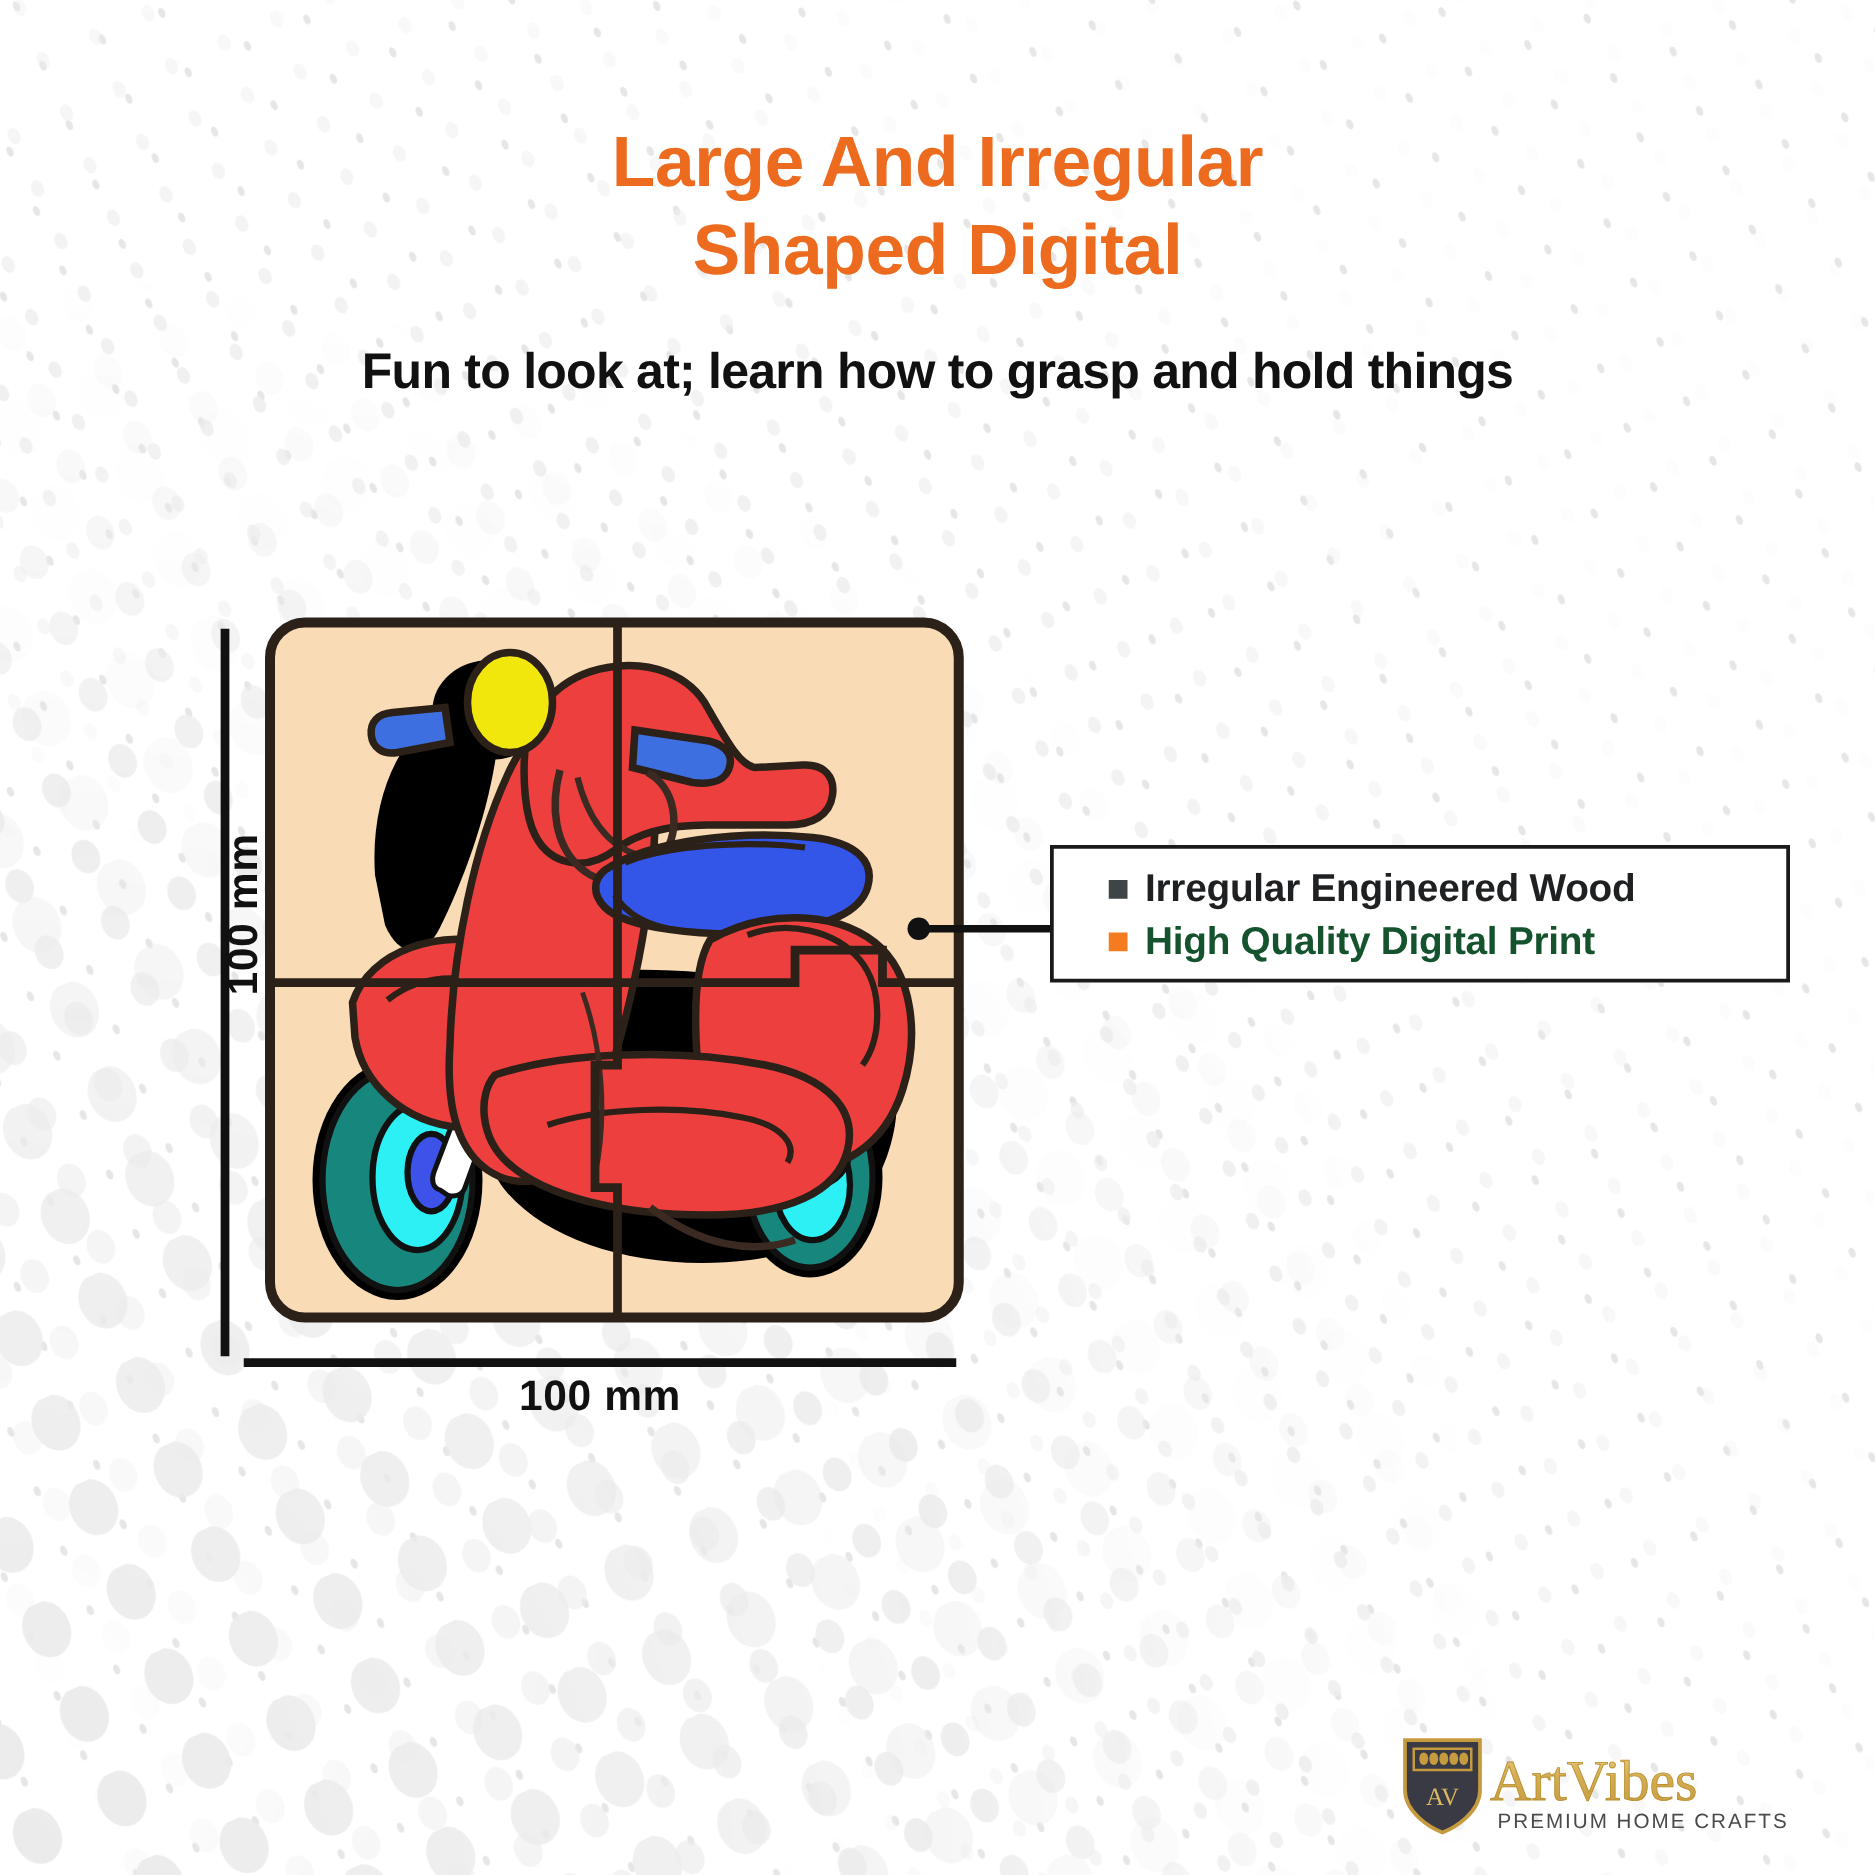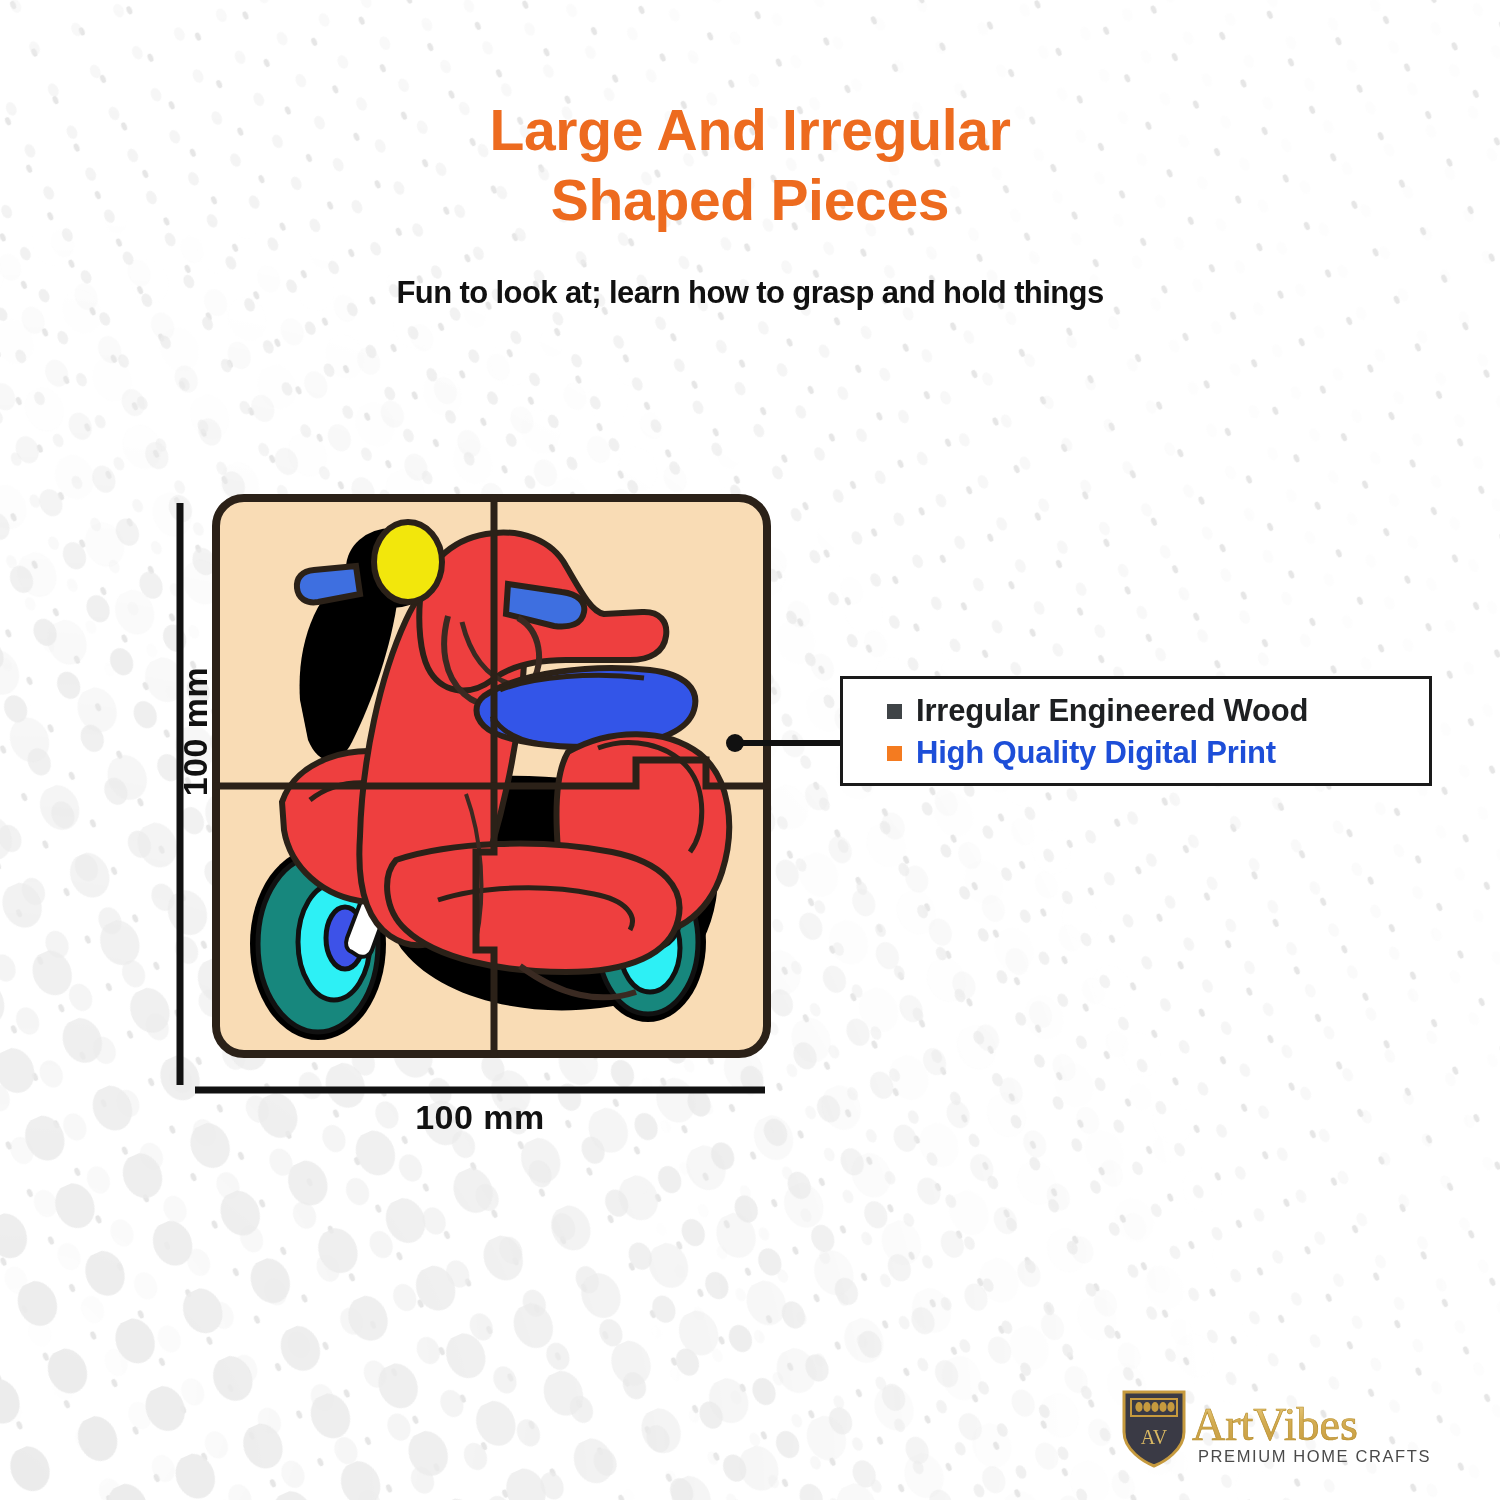--- a/index.html
+++ b/index.html
@@ -22,21 +22,21 @@
   #title {
     margin-top:96px;
     font-size:57px;
     font-weight:bold;
     line-height:1.22;
     letter-spacing:-0.3px;
     white-space:pre-line;
   }
   #subtitle {
     margin-top:40px;
-    font-size:31px;
+    font-size:40px;
     font-weight:bold;
     letter-spacing:-0.6px;
   }
 
   
   #figure { position:absolute; left:0; top:0; width:1500px; height:1500px; z-index:4; }
 
   #dim-left-label {
     position:absolute;
     left:105px; top:712px;
@@ -133,21 +133,21 @@
 
   <rect width="1500" height="1500" fill="#ffffff"></rect>
   <rect width="1500" height="1500" fill="url(#pFine)" opacity="0.9"></rect>
   <rect width="1500" height="1500" fill="url(#pSmall)" mask="url(#mSmall)"></rect>
   <rect width="1500" height="1500" fill="url(#pMed)" mask="url(#mMed)"></rect>
   <rect width="1500" height="1500" fill="url(#pBig)" mask="url(#mBig)"></rect>
 </svg>
 
 <div class="headings">
   <h1 id="title" style="color: rgb(237, 107, 31);">Large And Irregular
-Shaped Pieces</h1>
+Shaped Digital</h1>
   <h2 id="subtitle" style="color: rgb(17, 17, 17);">Fun to look at; learn how to grasp and hold things</h2>
 </div>
 
 <svg id="figure" width="1500" height="1500" viewBox="0 0 1500 1500">
   <defs>
     <clipPath id="boardClip">
       <rect x="216" y="498" width="551" height="556" rx="28" ry="28"></rect>
     </clipPath>
   </defs>
 
@@ -259,21 +259,21 @@
 <div id="dim-left-label">100 mm</div>
 <div id="dim-bottom-label">100 mm</div>
 
 <div id="callout">
   <div class="callout-row">
     <span class="bullet-sq" style="background:#3F4447"></span>
     <span class="callout-text" style="color:#1E2022">Irregular Engineered Wood</span>
   </div>
   <div class="callout-row">
     <span class="bullet-sq" style="background:#F47B20"></span>
-    <span class="callout-text" style="color:#1d4ed8">High Quality Digital Print</span>
+    <span class="callout-text" style="color:#14532d">High Quality Digital Print</span>
   </div>
 </div>
 
 <svg id="logo" width="330" height="92" viewBox="0 0 330 92">
   <defs>
     <linearGradient id="goldGrad" x1="0" y1="0" x2="0" y2="1">
       <stop offset="0%" stop-color="#EBCF84"></stop>
       <stop offset="45%" stop-color="#D4AC52"></stop>
       <stop offset="100%" stop-color="#C69A3E"></stop>
     </linearGradient>

